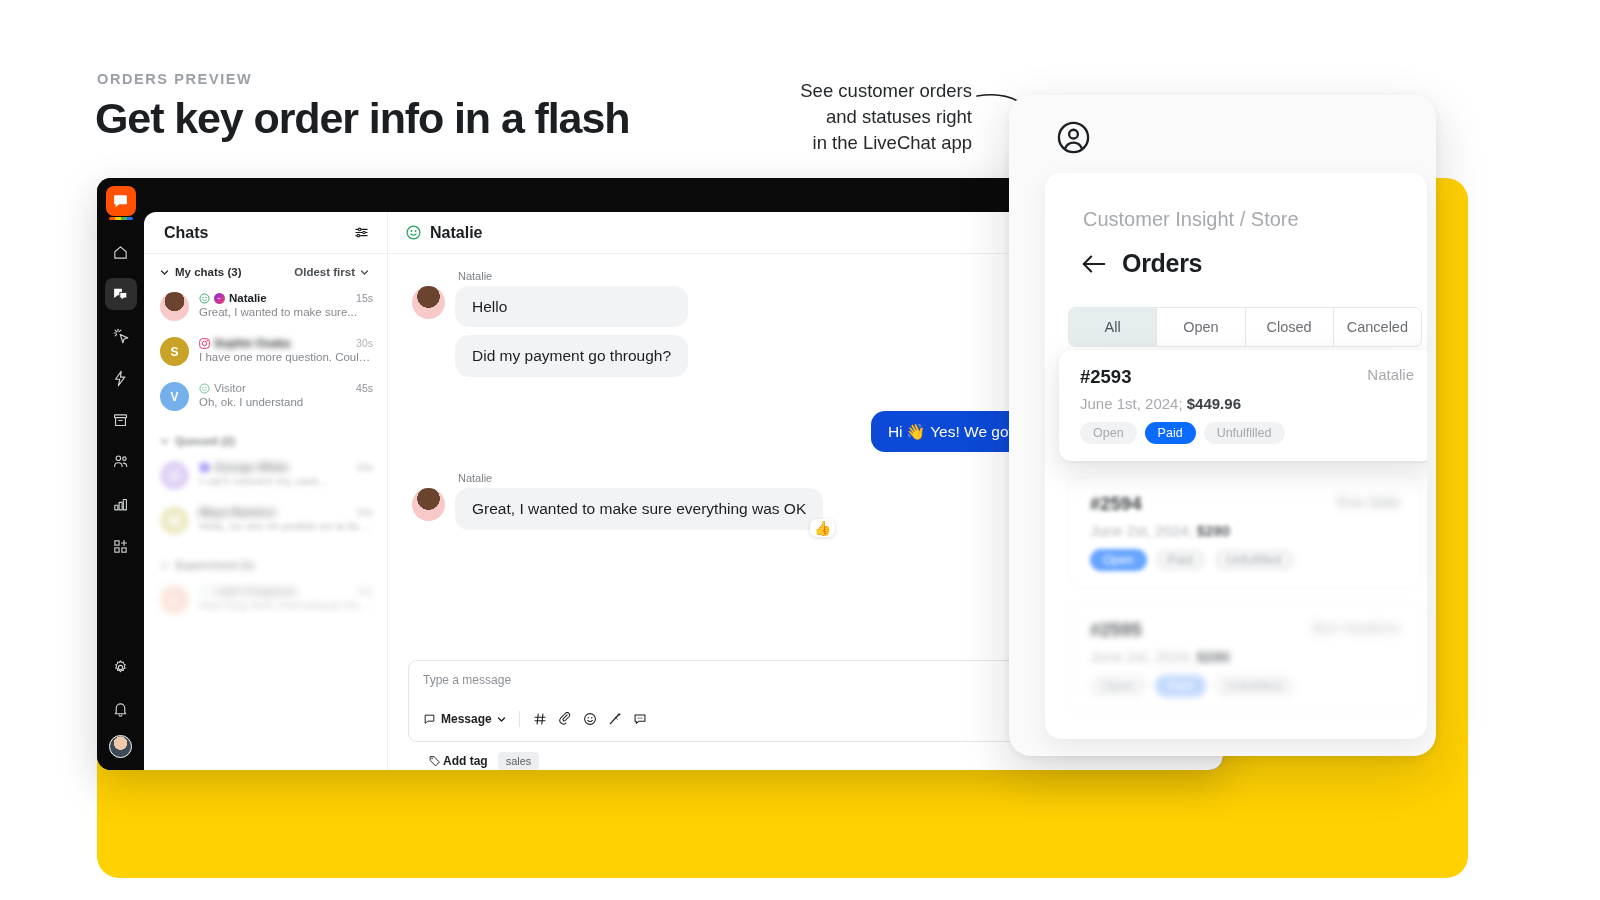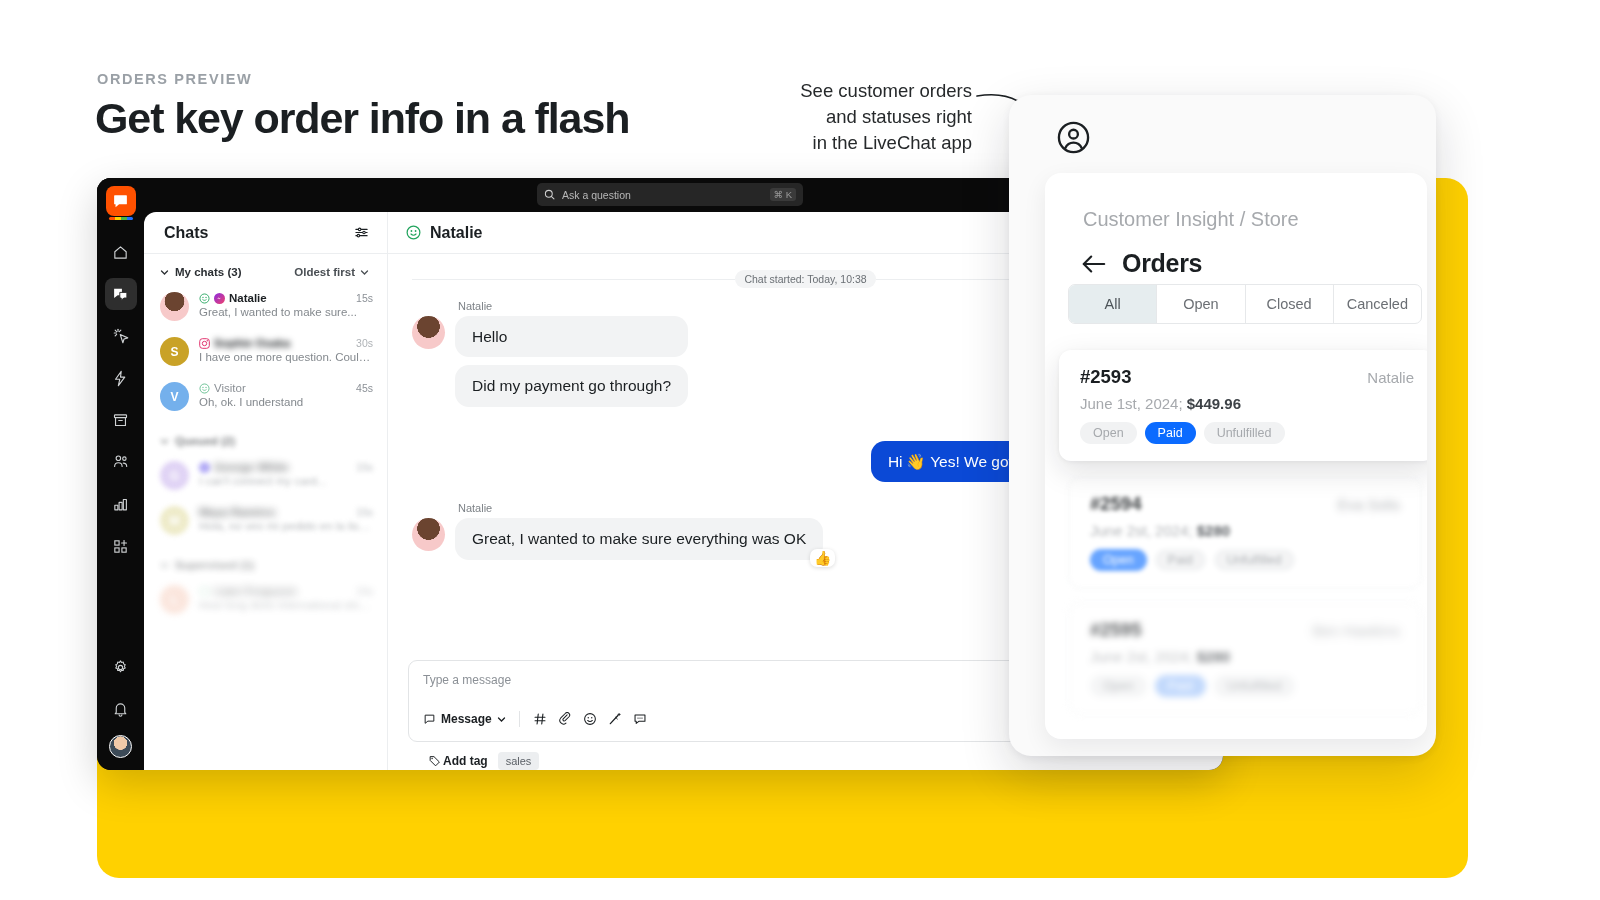--- a/index.html
+++ b/index.html
@@ -182,40 +182,40 @@
   .orders-card {
     position:absolute; left:36px; top:78px; width:382px; height:566px;
     background:#fff; border-radius:16px;
     box-shadow: 0 8px 24px rgba(20,20,30,.07);
     overflow:hidden;
   }
   .breadcrumb { position:absolute; left:38px; top:35px; font-size:20px; color:#a6a9ad; font-weight:400; }
   .orders-title-row { position:absolute; left:36px; top:76px; display:flex; align-items:center; gap:15px; }
   .orders-title { font-size:25px; font-weight:700; color:#1b1f22; letter-spacing:-.3px; }
   .seg {
-    position:absolute; left:23px; top:111px; width:354px; height:40px;
+    position:absolute; left:23px; top:134px; width:354px; height:40px;
     display:flex; border:1px solid #e6e8ea; border-radius:7px; overflow:hidden;
   }
   .seg-item {
     flex:1 1 0; display:flex; align-items:center; justify-content:center;
     font-size:14.5px; color:#6b6f74; border-right:1px solid #e6e8ea;
   }
   .seg-item:last-child { border-right:none; }
   .seg-item.active { background:#e6edef; color:#4c5358; }
 
   .order-row {
     position:absolute; left:23px; width:354px; background:#fff; border-radius:12px;
     padding: 16px 21px 17px 21px;
   }
   .order-row.featured {
     left:14px; width:376px; box-shadow: 0 10px 30px rgba(20,20,30,.13), 0 1px 4px rgba(20,20,30,.05);
     z-index:3;
   }
   .order-row.plain { border:1px solid #eef0f1; }
-  .order-top { display:flex; align-items:center;gap:40px; }
+  .order-top { display:flex; align-items:flex-start;gap:40px; }
   .order-id { font-size:18.5px; font-weight:700; color:#1b1f22; }
   .order-cust { margin-left:auto; font-size:15px; color:#a6a9ad; }
   .order-meta { font-size:15px; color:#a6a9ad; margin-top:7px; }
   .order-meta b { color:#3d4247; font-weight:700; }
   .order-badges { display:flex; gap:8px; margin-top:10px; }
   .badge { font-size:12.5px; border-radius:11px; padding:4px 13px; background:#f1f2f3; color:#a6a9ad; }
   .badge.on-blue { background:#0b6bff; color:#fff; }
   .badge.on-blue2 { background:#4d95ff; color:#fff; }
   .badge.on-blue3 { background:#a8c9fb; color:#fff; }
   .soft1 { filter: blur(2.2px); opacity:.85; }
@@ -236,30 +236,20 @@
   </div>
   <svg class="annot-arrow" viewBox="0 0 90 80">
     <path d="M2 8 C 38 2, 62 18, 66 52" fill="none" stroke="#1b1f22" stroke-width="1.7" stroke-linecap="round"></path>
     <path d="M59 42 L66 55 L73 43" fill="none" stroke="#1b1f22" stroke-width="1.7" stroke-linecap="round" stroke-linejoin="round"></path>
   </svg>
 
   <div class="yellow"></div>
 
   <div class="app">
 
-    <div class="topbar">
-      <div class="searchbox">
-        <svg width="11" height="11" viewBox="0 0 16 16">
-          <circle cx="7" cy="7" r="5" fill="none" stroke="#cfcfcf" stroke-width="1.5"></circle>
-          <line x1="10.6" y1="10.6" x2="14.5" y2="14.5" stroke="#cfcfcf" stroke-width="1.5" stroke-linecap="round"></line>
-        </svg>
-        <span class="ph">Ask a question</span>
-        <span class="kbd">⌘ K</span>
-      </div>
-    </div>
 
     <div class="rail">
       <div class="logo">
         <svg width="17" height="17" viewBox="0 0 24 24">
           <path d="M4 3h16a1 1 0 0 1 1 1v11a1 1 0 0 1-1 1H10l-5 4v-4H4a1 1 0 0 1-1-1V4a1 1 0 0 1 1-1z" fill="#fff"></path>
         </svg>
       </div>
       <div class="rail-gap"></div>
 
       <div class="rail-btn">
@@ -511,25 +501,20 @@
             <circle cx="8" cy="8" r="6.8" fill="none" stroke="#22a45d" stroke-width="1.3"></circle>
             <circle cx="5.8" cy="6.4" r=".95" fill="#22a45d"></circle>
               <circle cx="10.2" cy="6.4" r=".95" fill="#22a45d"></circle>
             <path d="M5.3 9.6c1.6 1.7 3.8 1.7 5.4 0" fill="none" stroke="#22a45d" stroke-width="1.2" stroke-linecap="round"></path>
           </svg>
           <span class="conv-name">Natalie</span>
           <span class="conv-dots">•••</span>
         </div>
 
         <div class="thread">
-          <div class="divider">
-            <span class="ln"></span>
-            <span class="lbl">Chat started: Today, 10:38</span>
-            <span class="ln"></span>
-          </div>
 
           <div class="msg-group">
             <div class="sender">Natalie</div>
             <div class="row">
               <div class="bubble-av"></div>
               <div class="bubbles">
                 <div class="bubble">Hello</div>
                 <div class="bubble">Did my payment go through?</div>
               </div>
             </div>

